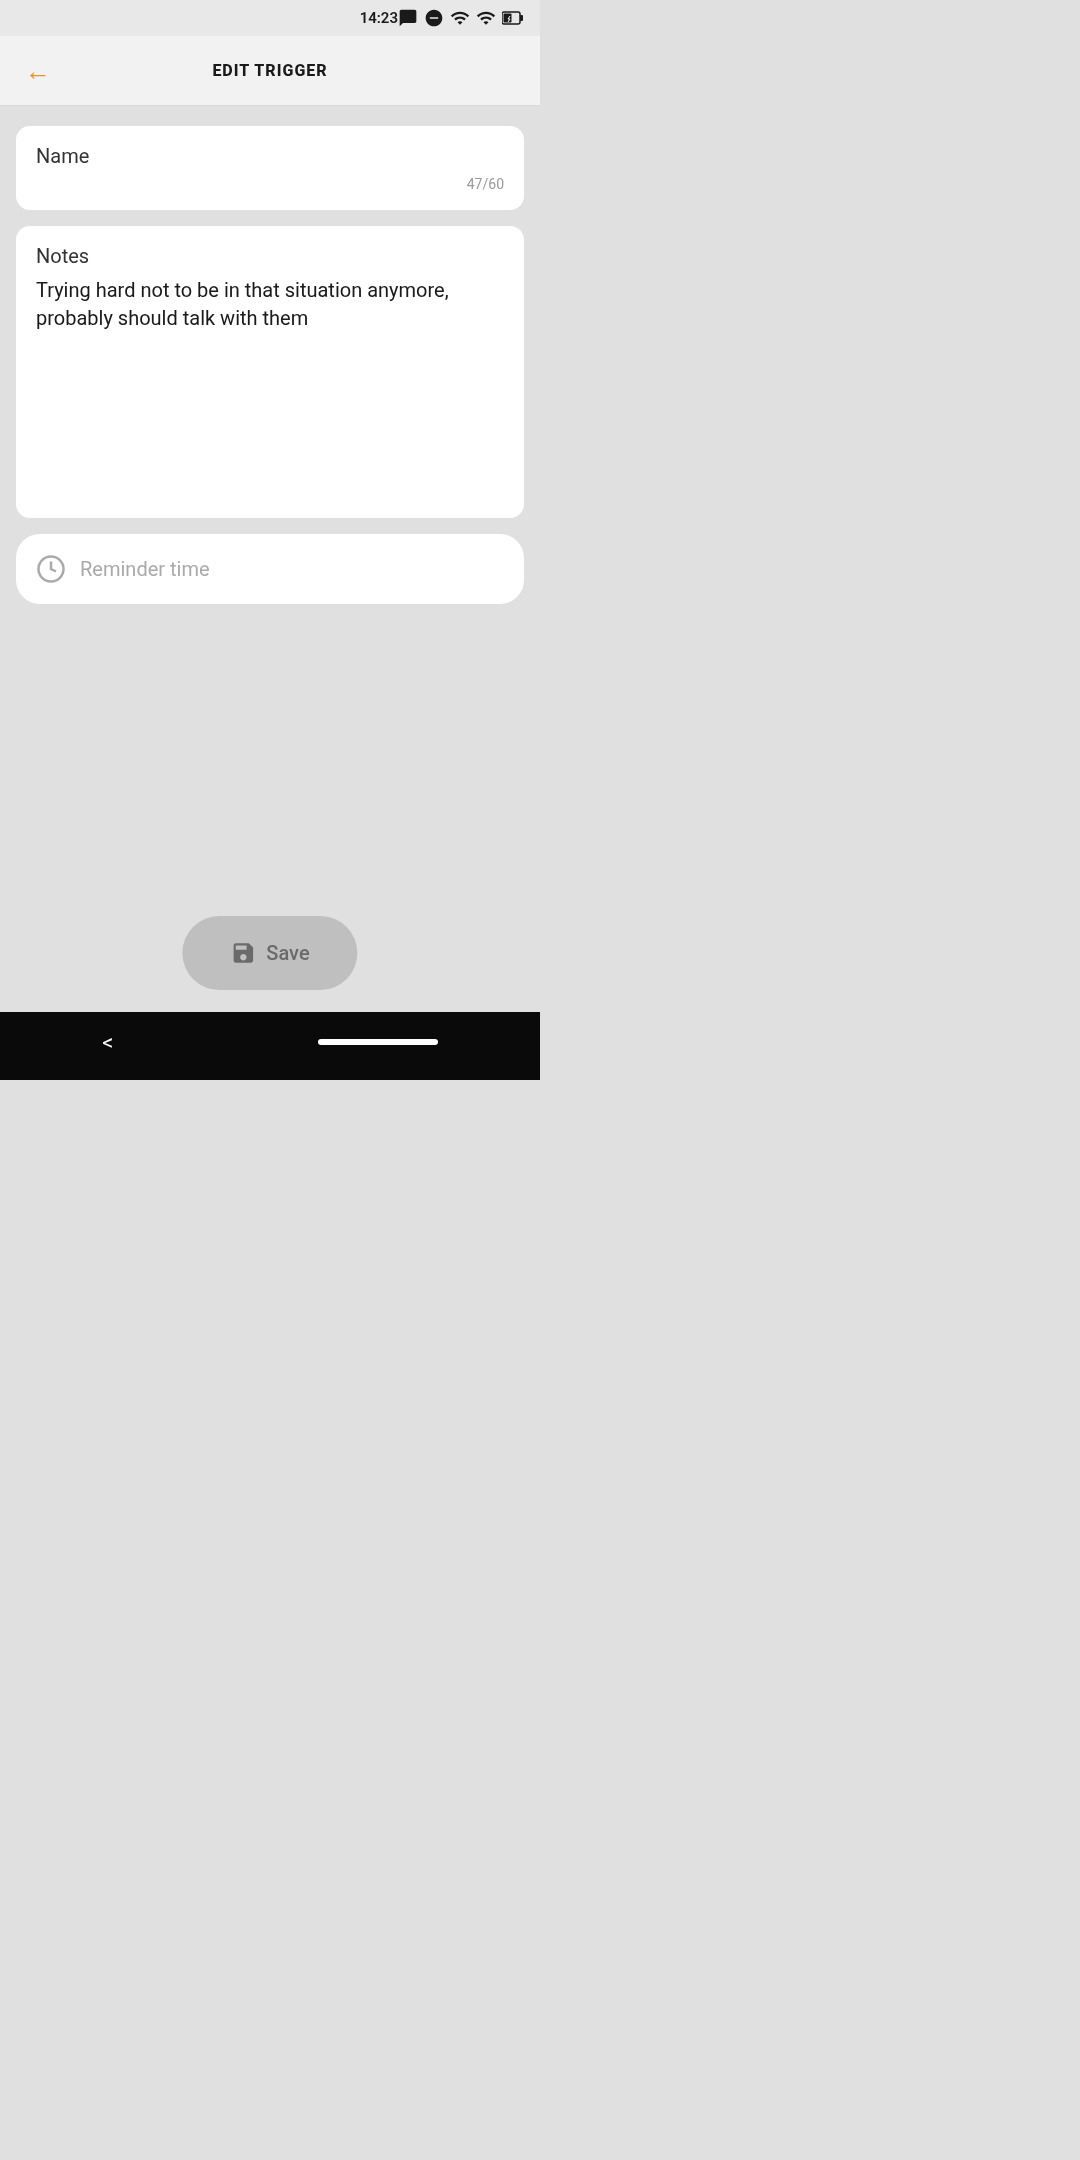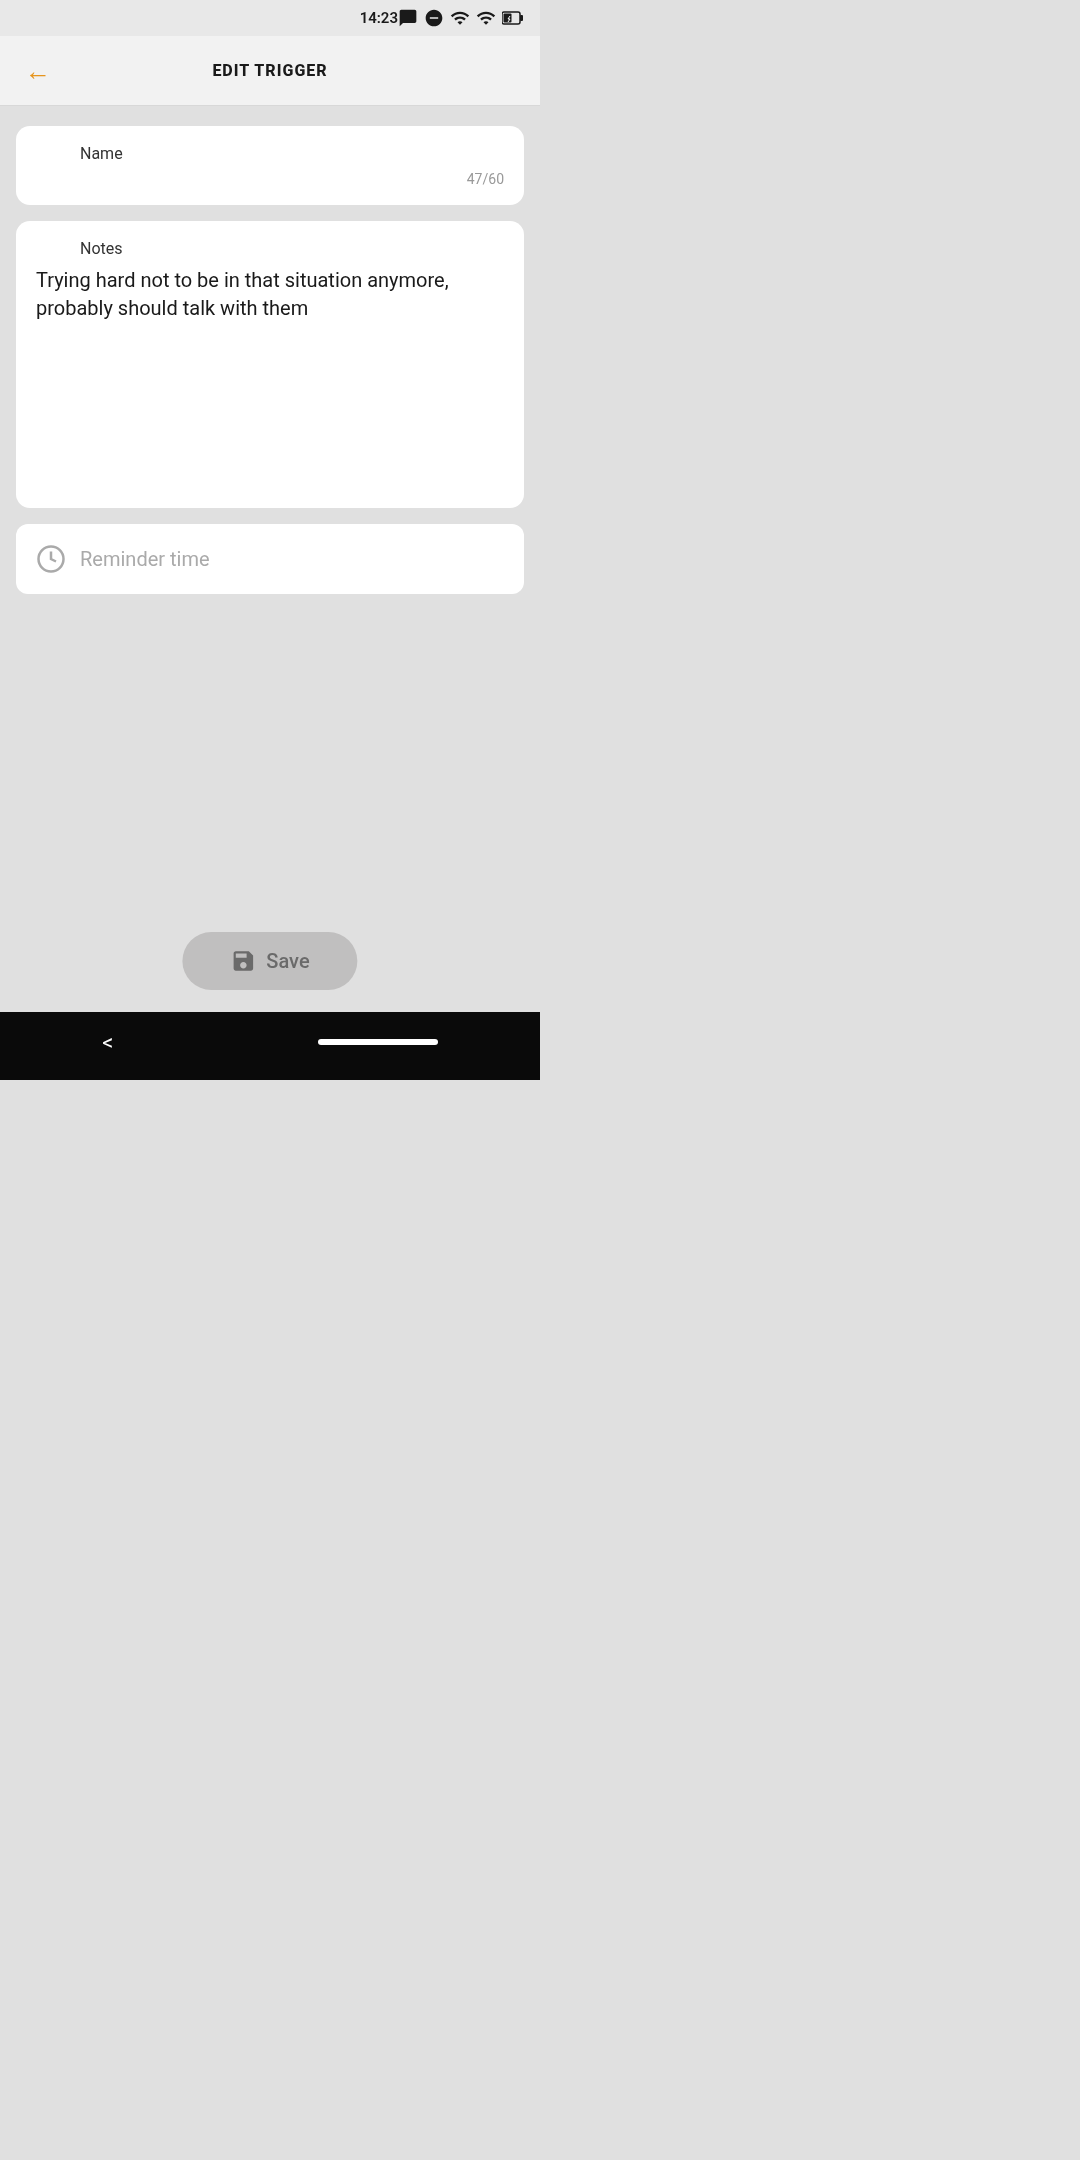--- a/index.html
+++ b/index.html
@@ -88,25 +88,24 @@
     }
 
     
     .card {
       background: #ffffff;
       border-radius: 14px;
       padding: 18px 20px;
     }
 
     .card-label {
-      font-size: 16px;
+      font-size: 20px;
       color: #333;
       margin-bottom: 8px;
       font-weight: 400;
-      margin-left: 44px;
     }
 
     .name-input {
       width: 100%;
       font-size: 20px;
       color: #1a1a1a;
       border: none;
       outline: none;
       background: transparent;
       resize: none;
@@ -130,21 +129,21 @@
       background: transparent;
       resize: none;
       font-family: inherit;
       line-height: 1.4;
       height: 220px;
     }
 
     
     .reminder-card {
       background: #ffffff;
-      border-radius: 12px;
+      border-radius: 24px;
       padding: 20px 20px;
       display: flex;
       align-items: center;
       gap: 14px;
       cursor: pointer;
     }
 
     .clock-icon {
       width: 30px;
       height: 30px;
@@ -161,21 +160,21 @@
       position: absolute;
       bottom: 90px;
       left: 50%;
       transform: translateX(-50%);
     }
 
     .save-button {
       background: #c0bfbf;
       border: none;
       border-radius: 40px;
-      padding: 16px 48px;
+      padding: 24px 48px;
       display: flex;
       align-items: center;
       gap: 10px;
       cursor: pointer;
       font-family: inherit;
     }
 
     .save-label {
       font-size: 20px;
       color: #6a6a6a;

